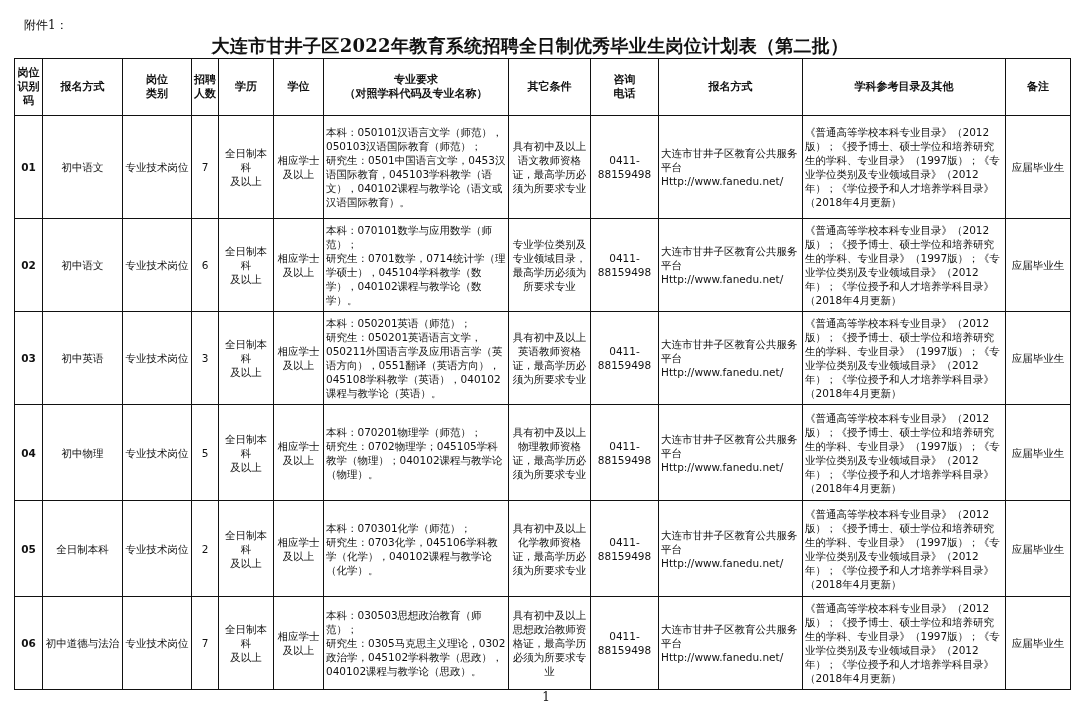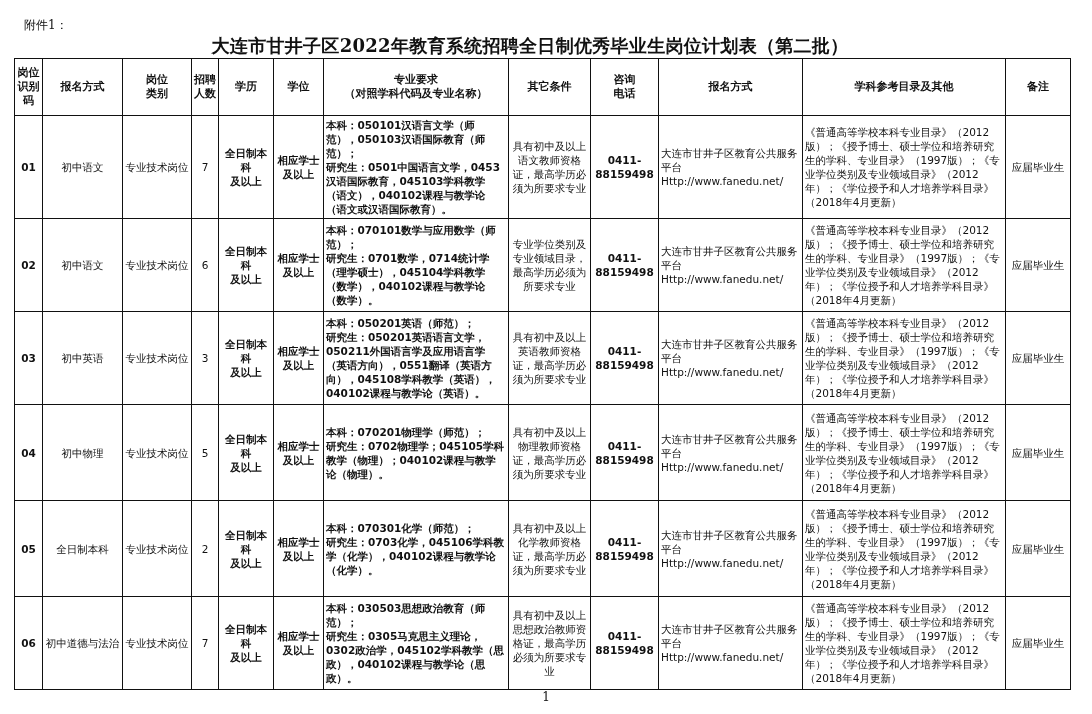--- a/index.html
+++ b/index.html
@@ -12,21 +12,21 @@
            font-size: 18px; letter-spacing: 0.3px; }
   table.plan { position: absolute; left: 14px; top: 58px; border-collapse: collapse;
                table-layout: fixed; width: 1056px; }
   table.plan td, table.plan th { border: 1.5px solid #111; padding: 0 2px;
                font-size: 10.5px; line-height: 14px; vertical-align: middle; overflow: hidden; }
   table.plan th { height: 56px; font-weight: bold; text-align: center; font-size: 11px; line-height: 14px; }
   .c { text-align: center; }
   .l { text-align: left; }
   .b { font-weight: bold; }
   tr.r { height: 96px; }
-  .pre { white-space: pre-line; font-weight: bold; }
+  .pre { white-space: pre-line; }
   .page { position: absolute; left: 0; width: 1092px; top: 690px; text-align: center;
           font-size: 12px; font-family: "DejaVu Serif", "Liberation Serif", serif; }
 </style>
 </head>
 <body>
 
 <div class="attach">附件1：</div>
 <div class="title">大连市甘井子区2022年教育系统招聘全日制优秀毕业生岗位计划表（第二批）</div>
 
 <table class="plan">

